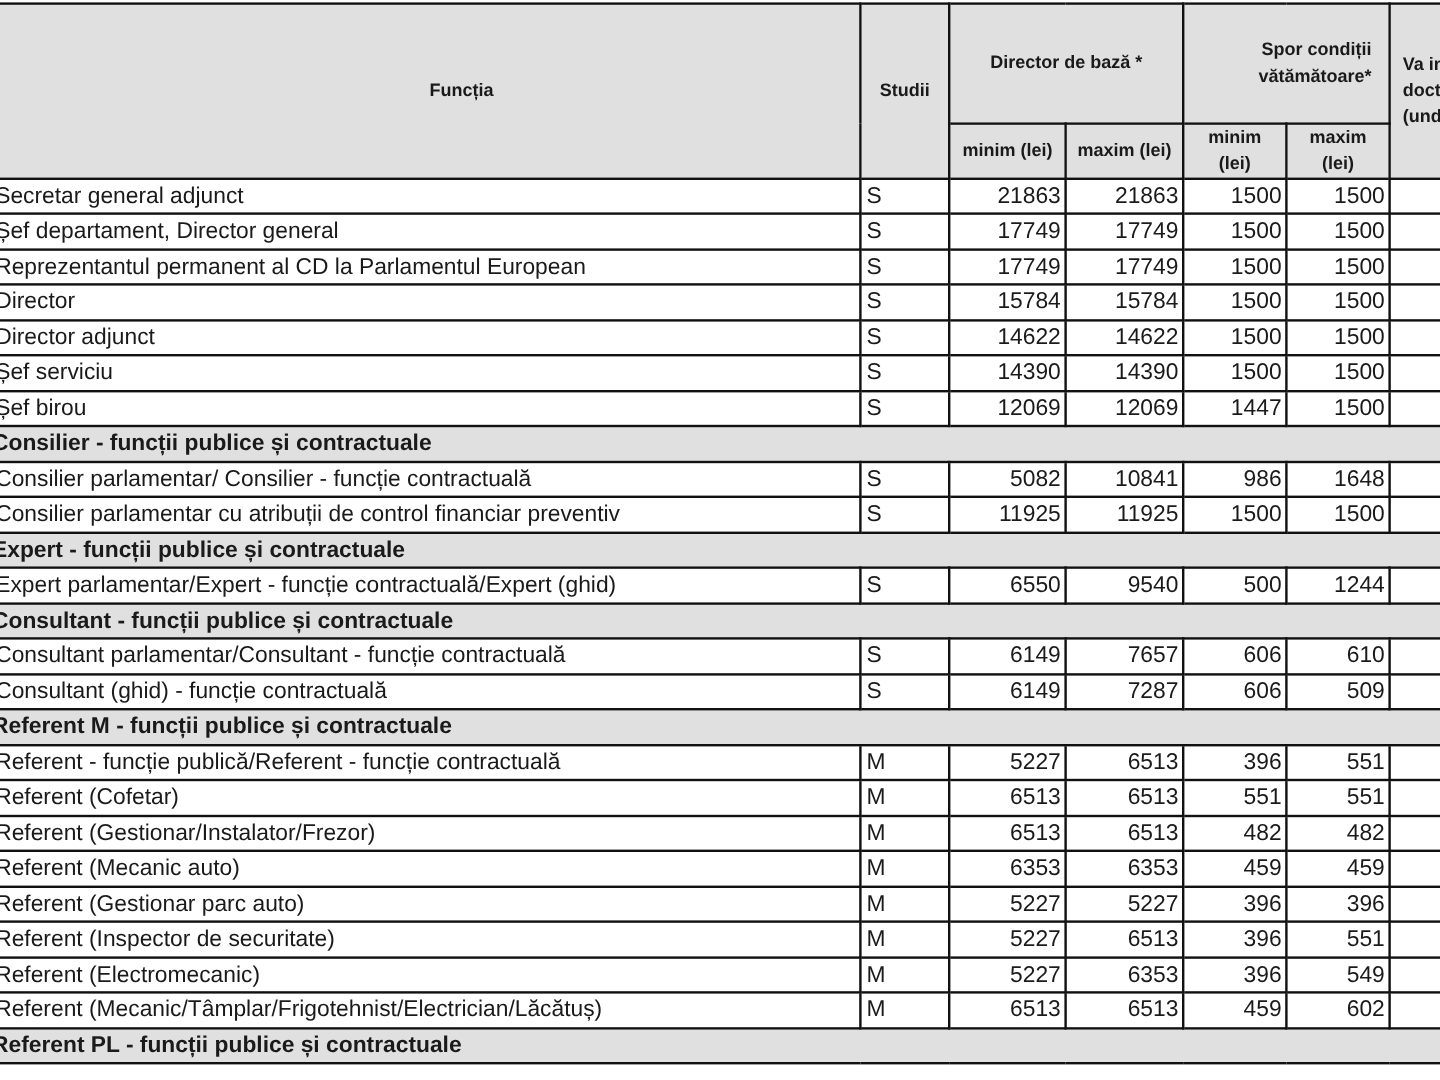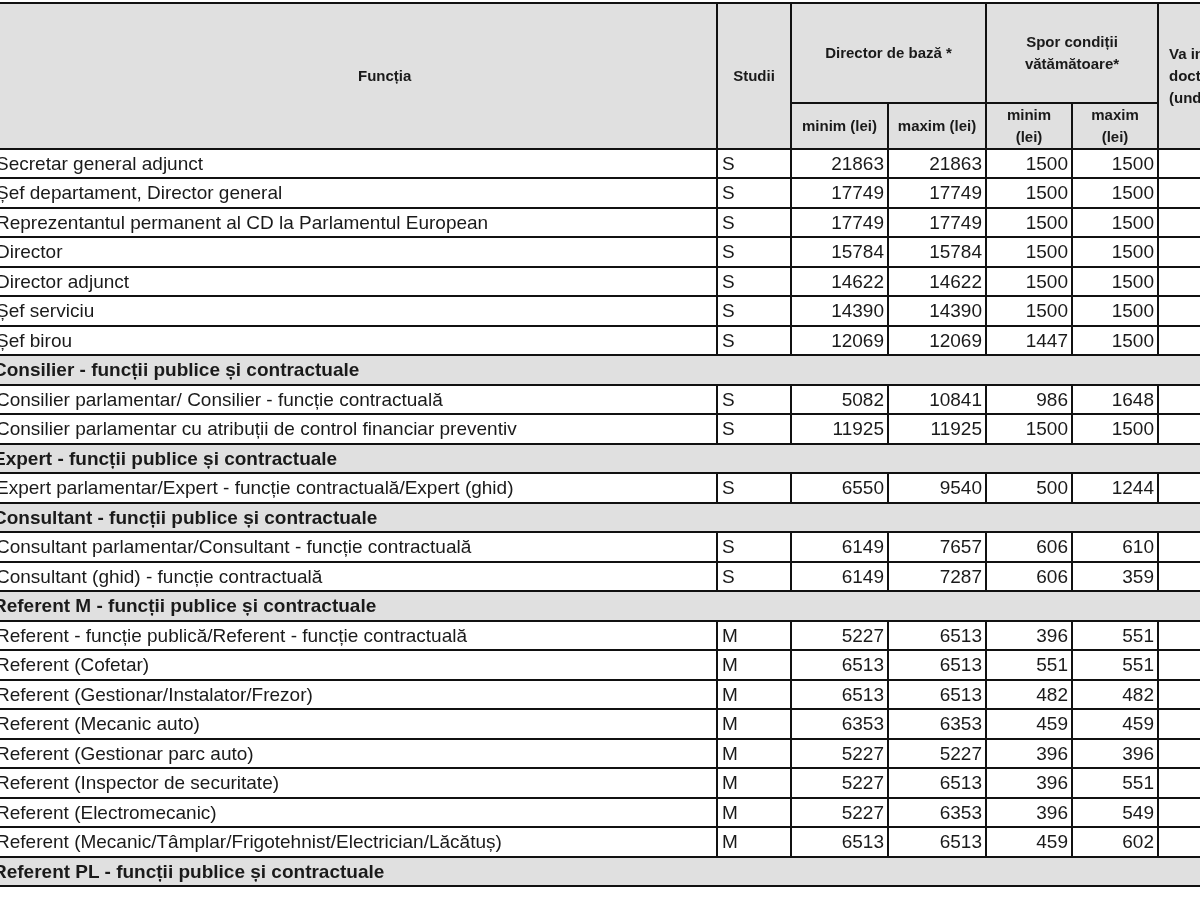--- a/index.html
+++ b/index.html
@@ -36,21 +36,21 @@
         <col class="col-max">
         <col class="col-smin">
         <col class="col-smax">
         <col class="col-val">
     </colgroup>
     <thead>
       <tr class="hdr-top">
         <th rowspan="2" style="padding-left:360px;text-align:left;">Funcția</th>
         <th rowspan="2">Studii</th>
         <th colspan="2">Director de bază *</th>
-        <th colspan="2" style="padding:0 14px;">Spor condiții vătămătoare*</th>
+        <th colspan="2" style="padding:0 14px;text-align:right;">Spor condiții vătămătoare*</th>
         <th rowspan="2" class="val" style="word-break:break-word;">Va ind doct (und ca</th>
       </tr>
       <tr class="th-sub">
         <th>minim (lei)</th>
         <th>maxim (lei)</th>
         <th style="padding:0 10px;">minim (lei)</th>
         <th style="padding:0 10px;">maxim (lei)</th>
       </tr>
     </thead>
     <tbody id="tbody">
@@ -161,21 +161,21 @@
           <td class="num">606</td>
           <td class="num">610</td>
           <td></td>
         </tr>
         <tr class="data">
           <td class="func">Consultant (ghid) - funcție contractuală</td>
           <td class="stud">S</td>
           <td class="num">6149</td>
           <td class="num">7287</td>
           <td class="num">606</td>
-          <td class="num">359</td>
+          <td class="num">509</td>
           <td></td>
         </tr>
         <tr class="group">
           <td colspan="7">Referent M  - funcții publice și contractuale</td>
         </tr>
         <tr class="data">
           <td class="func">Referent - funcție publică/Referent - funcție contractuală</td>
           <td class="stud">M</td>
           <td class="num">5227</td>
           <td class="num">6513</td>

